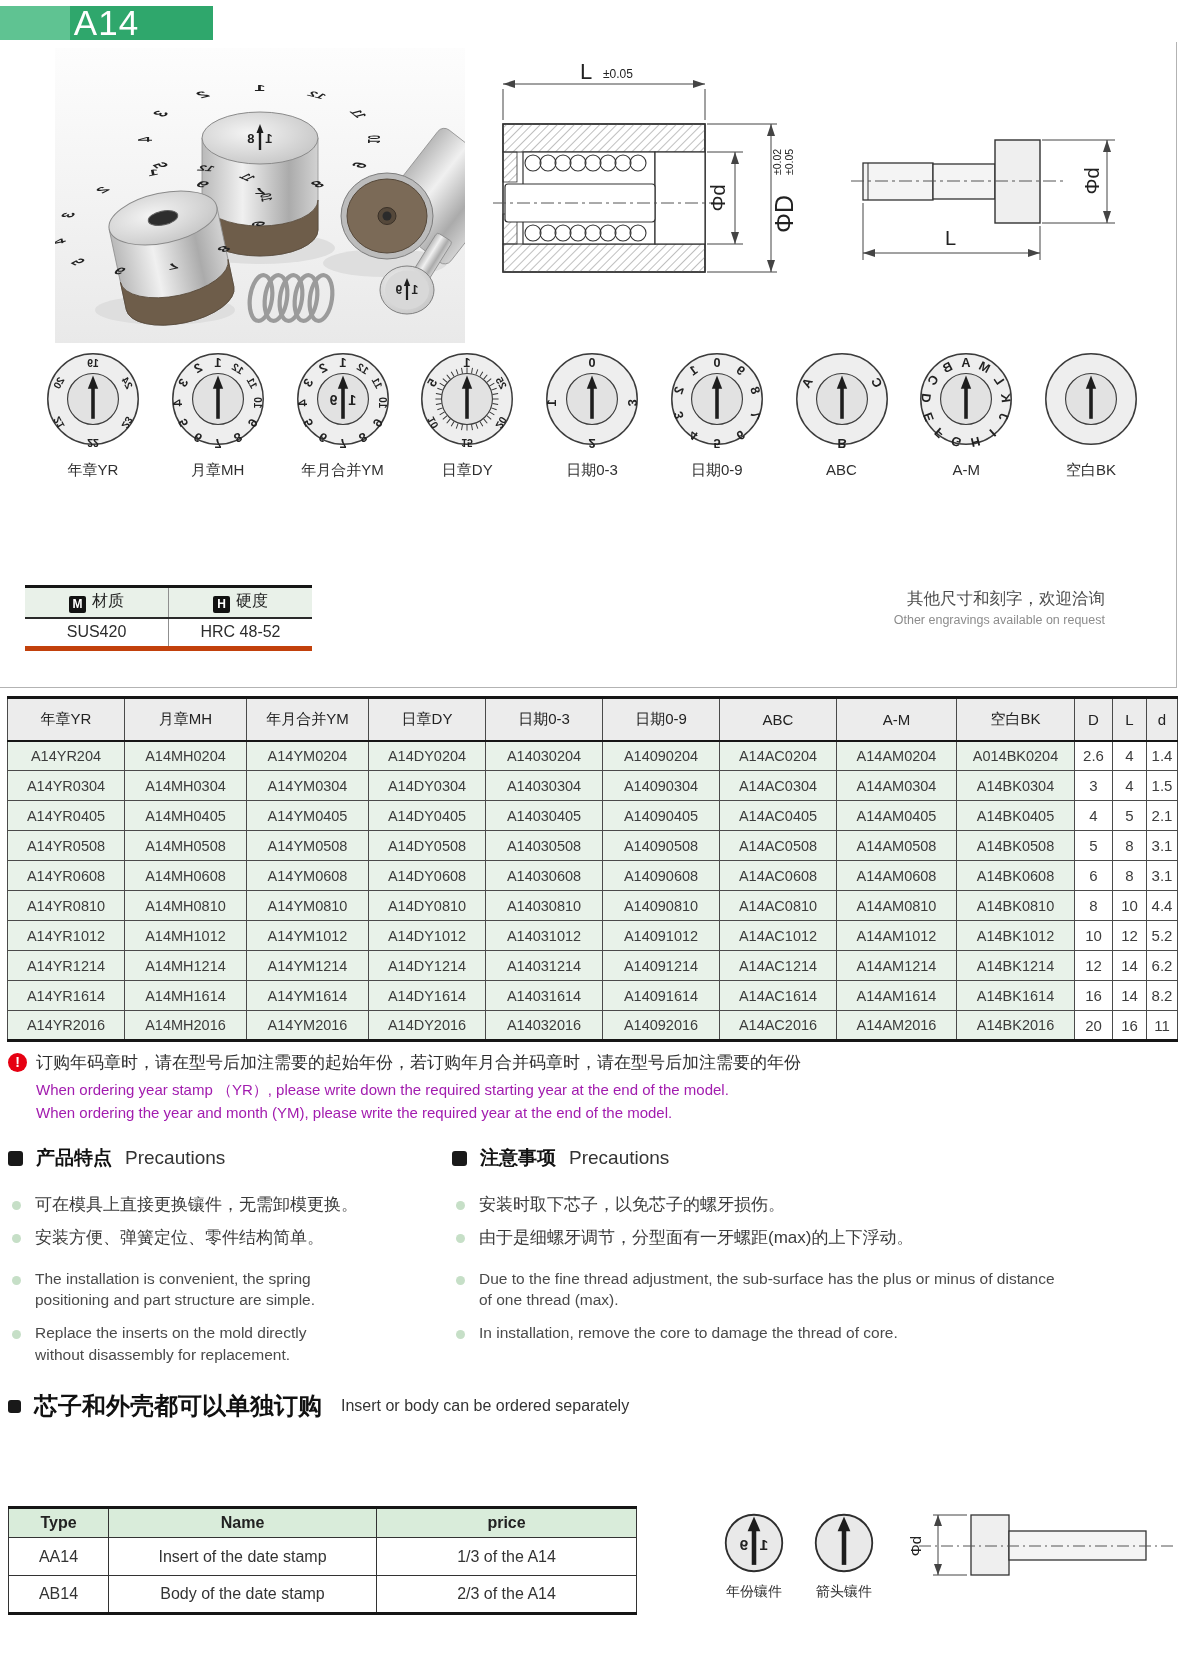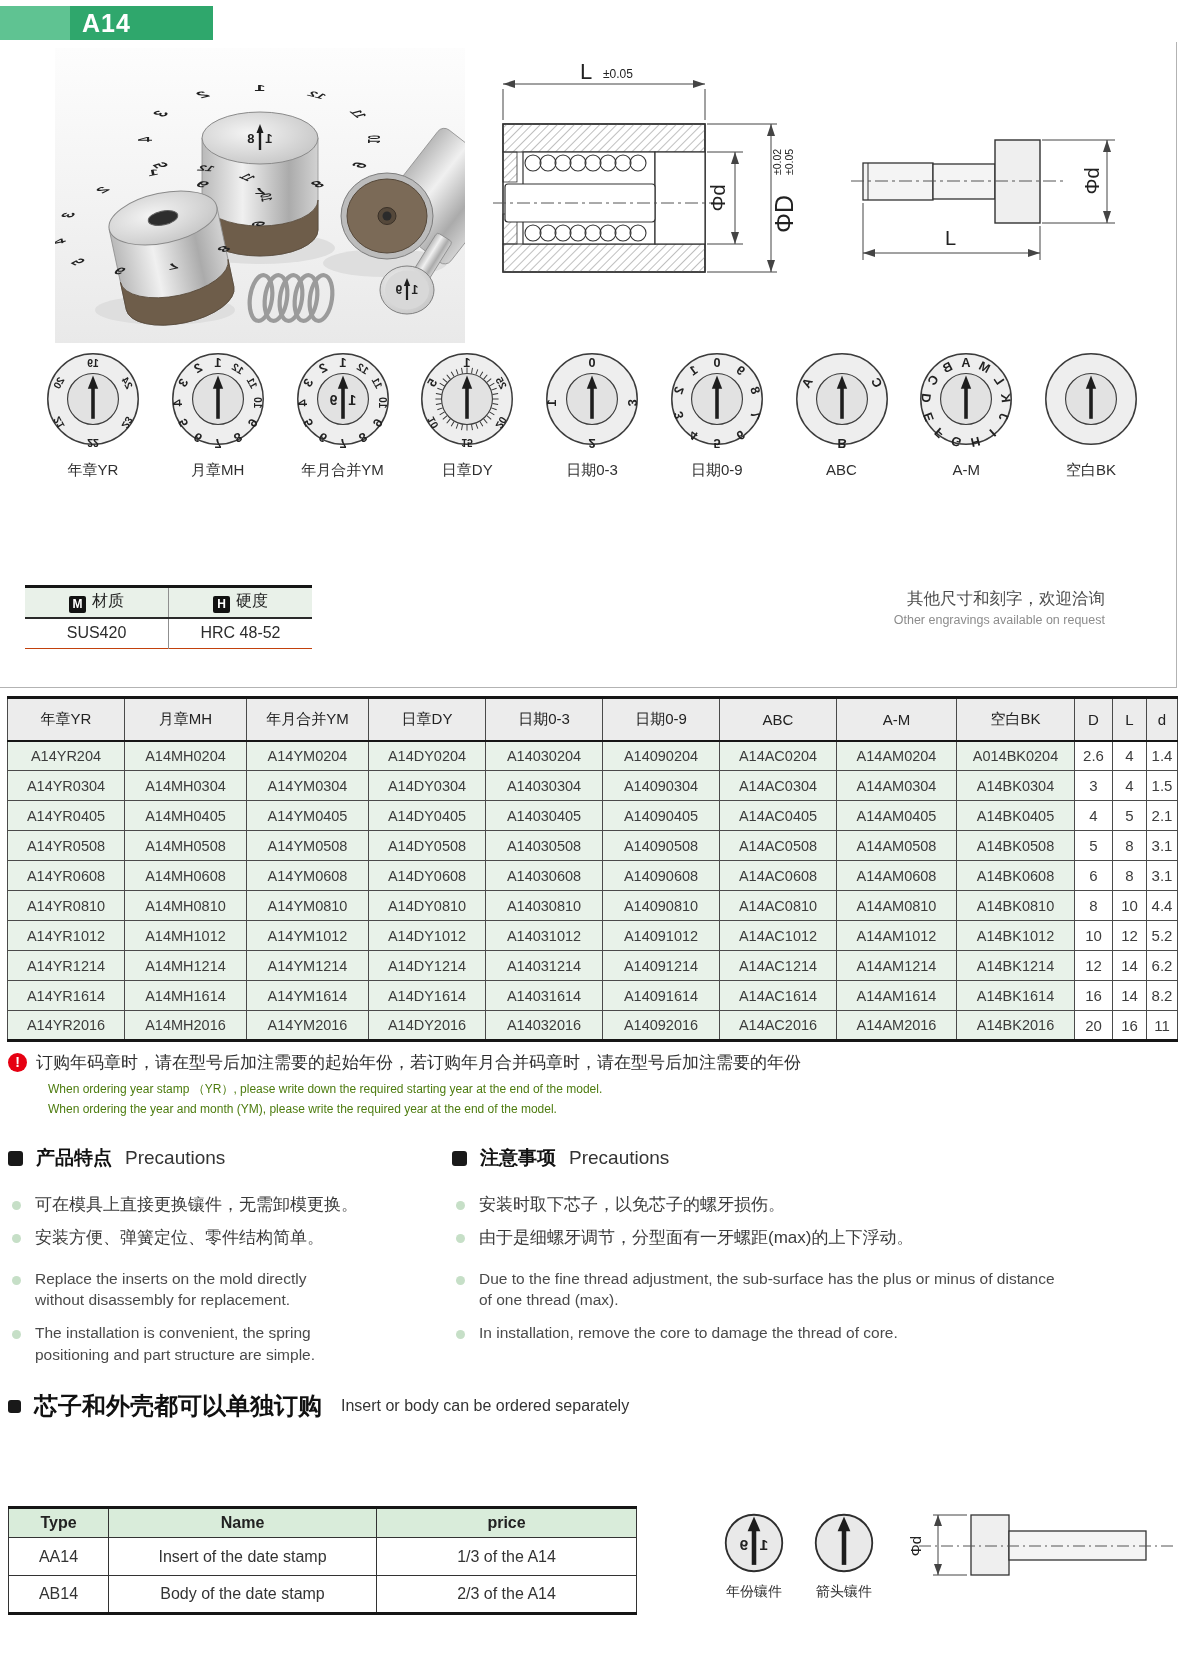--- a/index.html
+++ b/index.html
@@ -2,49 +2,49 @@
 <html><head>
 <meta charset="utf-8">
 <style>
 *{margin:0;padding:0;box-sizing:border-box}
 html,body{width:1183px;height:1653px;background:#fff;position:relative;overflow:hidden;
   font-family:"Liberation Sans","DejaVu Sans",sans-serif;color:#333}
 .abs{position:absolute}
 
 .green-bar{left:0;top:6px;width:213px;height:34px;display:flex;align-items:center;justify-content:center;
   background:linear-gradient(90deg,#5fc392 0,#5fc392 70px,#2fa76c 70px)}
-.green-bar span{color:#fff;font-size:25px;font-weight:bold;letter-spacing:1px}
+.green-bar span{color:#fff;font-size:35px;font-weight:normal;letter-spacing:1px}
 
 .upper-frame{left:0;top:42px;width:1177px;height:646px;border-right:1px solid #b3b3b3;border-bottom:1px solid #b3b3b3}
 
 .dial-row{left:36px;top:350px;width:1112px;display:flex;justify-content:space-between}
 .dial-item{width:114px;text-align:center}
 .dial-label{margin-top:9px;font-size:15px;color:#2f2f2f}
 
-table.mat{border-collapse:collapse;width:287px;border-top:3px solid #161616;border-bottom:1px solid #c2410c}
+table.mat{border-collapse:collapse;width:287px;border-top:3px solid #161616;border-bottom:5px solid #c2410c}
 .mat th{background:#e9f1e9;font-size:16px;font-weight:normal;color:#222;height:31px;border-bottom:2px solid #2a2a2a}
 .mat td{font-size:16px;color:#2c2c2c;height:31px;text-align:center}
 .mat th+th,.mat td+td{border-left:1px solid #8f8f8f}
 .mh{display:inline-block;min-width:17px;height:17px;background:#111;color:#fff;font-size:12px;font-weight:bold;
   text-align:center;line-height:17px;border-radius:2px;margin-right:6px;vertical-align:-2px}
 .other-note{left:660px;top:588px;width:445px;text-align:right}
 .other-note .zh{font-size:16.5px;color:#4c4c4c}
 .other-note .en{font-size:12.5px;color:#8c8c8c;margin-top:3px}
 
 table.spec{border-collapse:collapse;table-layout:fixed;width:1170px;border-top:3px solid #161616;border-bottom:3px solid #161616}
 .spec th{border:1px solid #4a4a4a;border-bottom:2px solid #161616;background:#ececec;font-size:15px;font-weight:normal;color:#222;height:43px}
 .spec td{border:1px solid #4a4a4a;height:30px;font-size:14.5px;color:#3c3c3c;text-align:center;overflow:hidden}
 .spec td.model{background:#e8f2e9}
 .spec td.dim{background:#fff;font-size:15px}
 
 .order-note{left:8px;top:1051px;width:1150px}
 .order-note .zhline{font-size:17px;color:#2e2e2e;display:flex;align-items:center}
 .warn-ic{display:inline-block;flex:0 0 19px;width:19px;height:19px;border-radius:50%;background:#e60012;color:#fff;
   font-weight:bold;font-size:14px;text-align:center;line-height:19px;margin-right:9px}
-.order-note .enline{font-size:12px;color:#4d7c0f;margin-left:40px;margin-top:7px}
+.order-note .enline{font-size:15px;color:#a21caf;margin-left:28px;margin-top:7px}
 
 .sec-title{display:flex;align-items:center;gap:13px}
 .sec-sq{width:15px;height:15px;background:#191919;border-radius:3px}
 .sec-zh{font-size:19px;font-weight:bold;color:#111}
 .sec-en{font-size:19px;color:#333}
 ul.blist{list-style:none;margin-top:22px}
 .blist li{position:relative;padding-left:27px;margin-bottom:9px;font-size:17px;color:#3a3a3a;line-height:1.4}
 .blist li::before{content:"";position:absolute;left:4px;top:8px;width:9px;height:9px;border-radius:50%;background:#c6dfc7}
 .blist li.en{font-size:15.5px;color:#4a4a4a;white-space:pre-line;margin-bottom:11px}
 .blist li.zh + li.en{margin-top:18px}
@@ -621,24 +621,24 @@
 
 <div class="abs" style="left:8px;top:1145px;width:440px">
   <div class="sec-title">
     <span class="sec-sq"></span>
     <span class="sec-zh">产品特点</span>
     <span class="sec-en">Precautions</span>
   </div>
   <ul class="blist" id="features-list">
       <li class="zh">可在模具上直接更换镶件，无需卸模更换。</li>
       <li class="zh">安装方便、弹簧定位、零件结构简单。</li>
+      <li class="en">The installation is convenient, the spring
+positioning and part structure are simple.</li>
       <li class="en">Replace the inserts on the mold directly
 without disassembly for replacement.</li>
-      <li class="en">The installation is convenient, the spring
-positioning and part structure are simple.</li>
     </ul>
 </div>
 
 <div class="abs" style="left:452px;top:1145px;width:726px">
   <div class="sec-title">
     <span class="sec-sq"></span>
     <span class="sec-zh">注意事项</span>
     <span class="sec-en">Precautions</span>
   </div>
   <ul class="blist" id="cautions-list">

